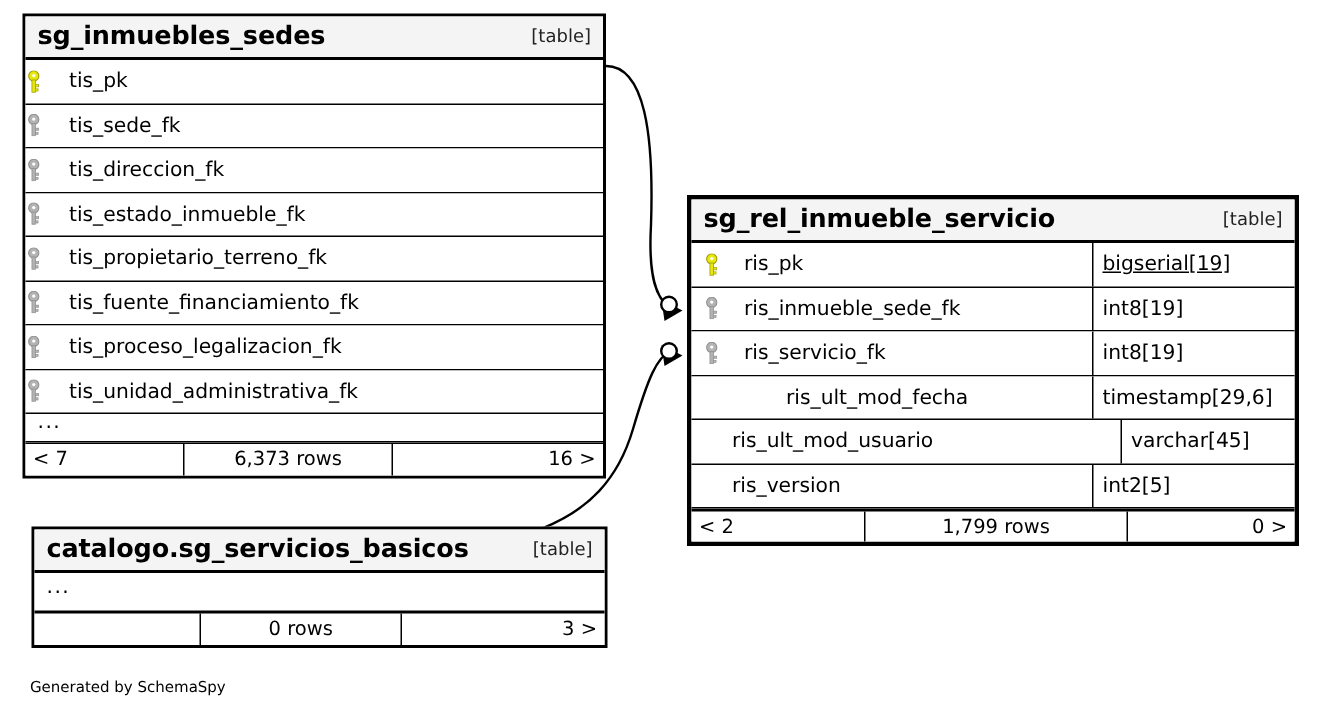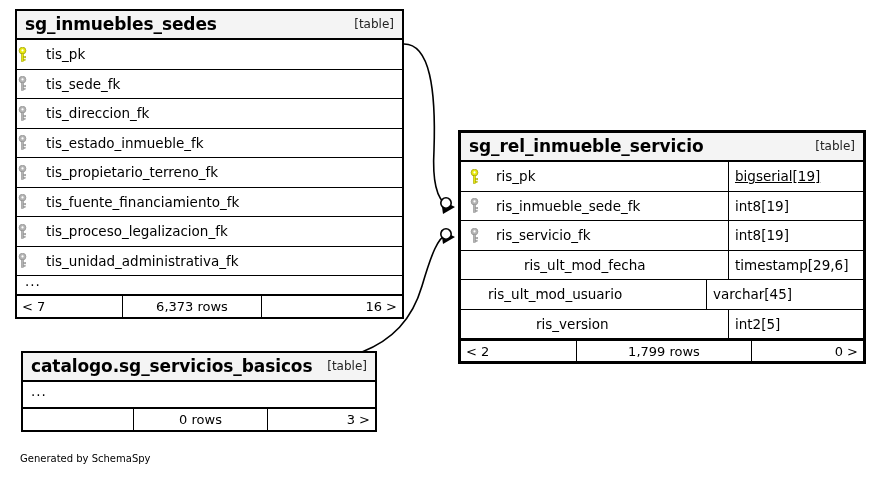--- a/index.html
+++ b/index.html
@@ -323,39 +323,39 @@
       <span>ris_ult_mod_fecha</span>
     </span>
     <span class="ctype" style="width:135px;">timestamp[29,6]</span>
   </div>
 
   <div class="row">
     <span class="cname" style="padding-left:0;">
       <span class="keyslot empty" style="width:27px;flex:0 0 27px;"></span>
       <span>ris_ult_mod_usuario</span>
     </span>
-    <span class="ctype" style="width:157px;margin-left:20px;">varchar[45]</span>
-  </div>
-
-  <div class="row">
-    <span class="cname" style="padding-left:0;margin-left:48px;">
+    <span class="ctype" style="width:116px;margin-left:20px;">varchar[45]</span>
+  </div>
+
+  <div class="row">
+    <span class="cname" style="padding-left:0;">
       <span class="keyslot empty" style="width:27px;flex:0 0 27px;"></span>
       <span>ris_version</span>
     </span>
     <span class="ctype" style="width:135px;">int2[5]</span>
   </div>
 
   <div class="tfoot" style="border-top:2px solid #000;">
     <div class="fl" style="width:115px;">&lt; 2</div>
     <div class="fc" style="width:176px;">1,799 rows</div>
     <div class="fr" style="flex:1;">0 &gt;</div>
   </div>
 </div>
 
-<div class="tbl" id="t-catalogo" style="left:21px;top:351px;width:356px;">
+<div class="tbl" id="t-catalogo" style="left:21px;top:351px;width:384px;">
   <div class="thead">
     <span class="tname">catalogo.sg_servicios_basicos</span>
     <span class="ttag">[table]</span>
   </div>
 
   <div class="row" style="height:26px;align-items:flex-start;padding-top:3px;">
     <span class="ellipsis">...</span>
   </div>
 
   <div class="tfoot">

